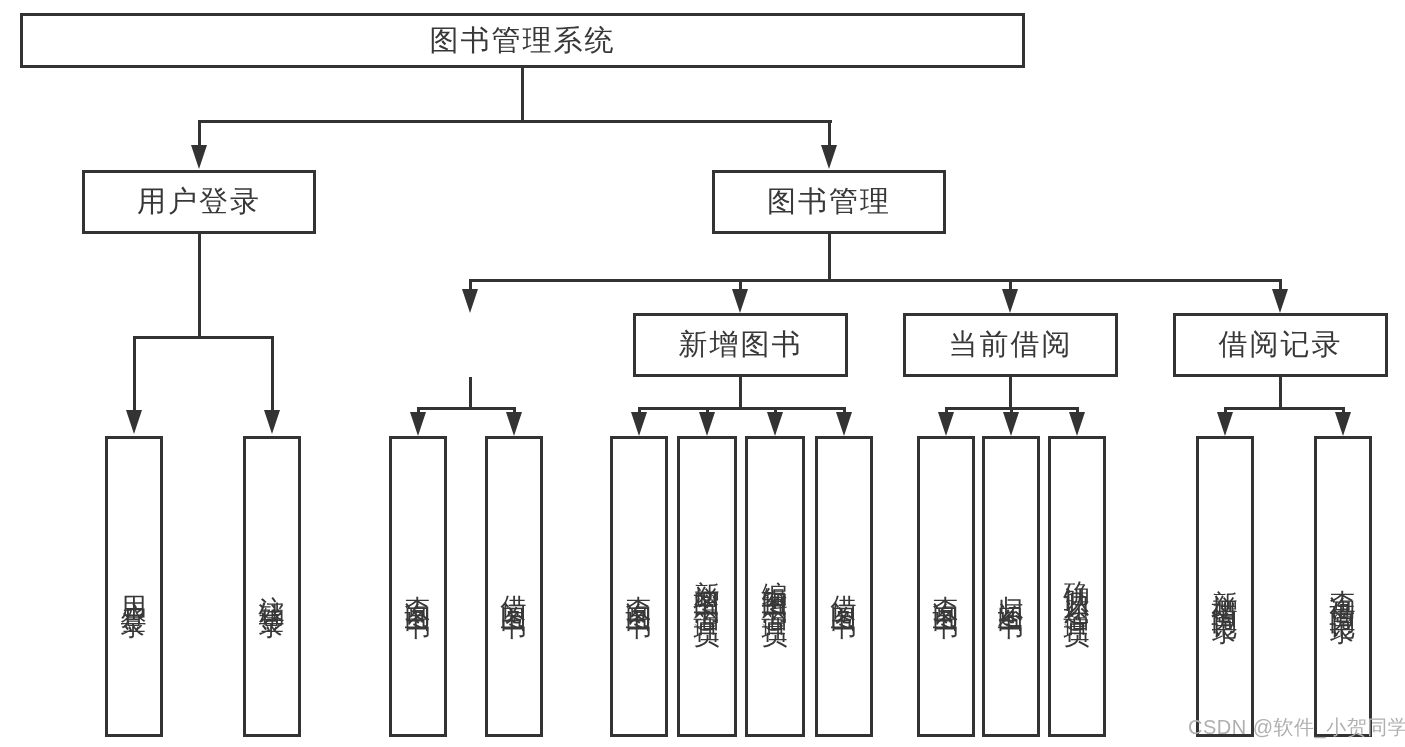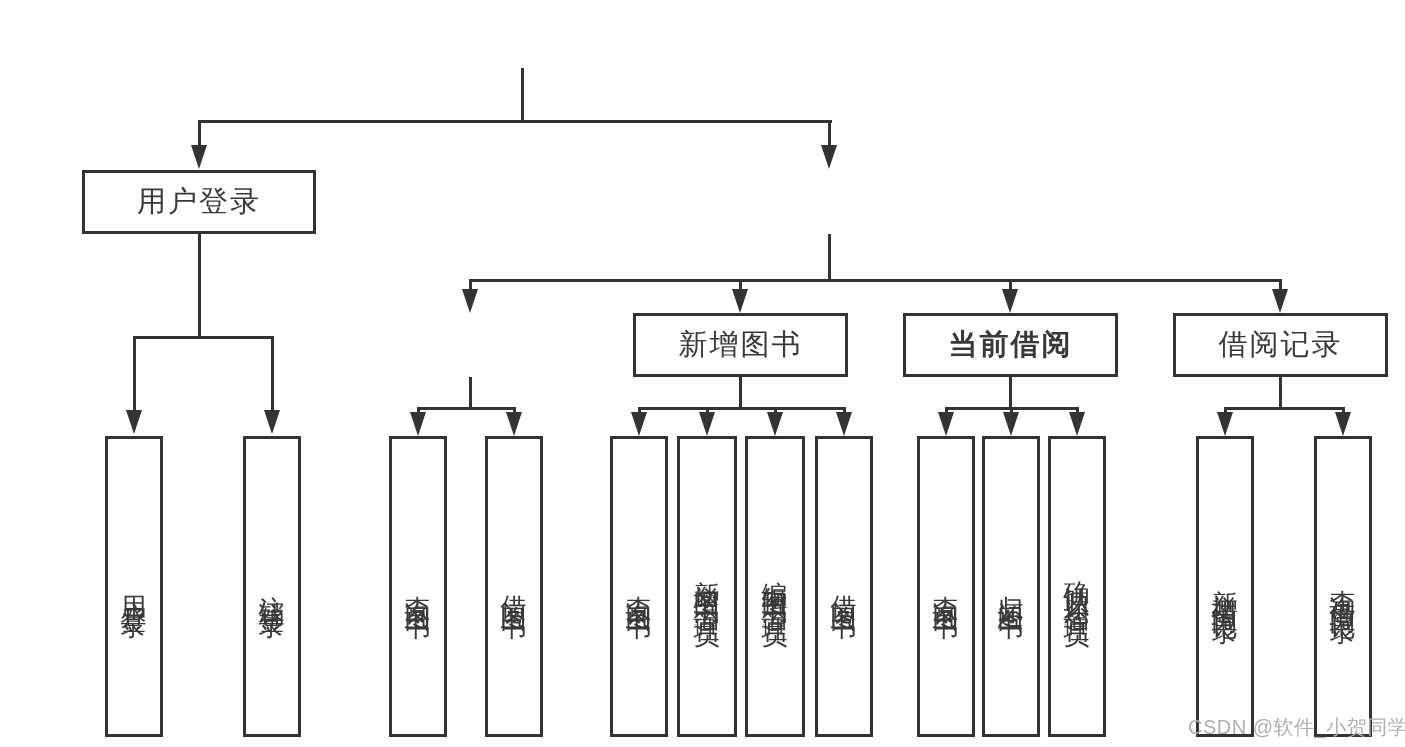--- a/index.html
+++ b/index.html
@@ -72,30 +72,36 @@
     letter-spacing: 0.5px;
     white-space: nowrap;
     z-index: 5;
   }
 </style>
 </head>
 <body>
 
 <div class="stage">
 
+  <div class="box" style="left:20px; top:13px; width:1005px; height:55px;">
+    <span class="hlabel">图书管理系统</span>
+  </div>
 
   <div class="vline" style="left:521px; top:68px; height:54px;"></div>
   <div class="hline" style="left:198px; top:120px; width:634px;"></div>
   <div class="vline" style="left:198px; top:120px; height:28px;"></div>
   <div class="arrow" style="left:191px; top:145px;"></div>
   <div class="vline" style="left:828px; top:120px; height:28px;"></div>
   <div class="arrow" style="left:821px; top:145px;"></div>
 
   <div class="box" style="left:82px; top:170px; width:234px; height:64px;">
     <span class="hlabel">用户登录</span>
+  </div>
+  <div class="box" style="left:712px; top:170px; width:234px; height:64px;">
+    <span class="hlabel">图书管理</span>
   </div>
 
   <div class="vline" style="left:198px; top:234px; height:104px;"></div>
   <div class="hline" style="left:133px; top:336px; width:141px;"></div>
   <div class="vline" style="left:133px; top:336px; height:76px;"></div>
   <div class="arrow" style="left:126px; top:410px;"></div>
   <div class="vline" style="left:271px; top:336px; height:76px;"></div>
   <div class="arrow" style="left:264px; top:410px;"></div>
 
   <div class="vline" style="left:828px; top:234px; height:47px;"></div>
@@ -105,21 +111,21 @@
   <div class="vline" style="left:739px; top:279px; height:14px;"></div>
   <div class="arrow" style="left:732px; top:289px;"></div>
   <div class="vline" style="left:1009px; top:279px; height:14px;"></div>
   <div class="arrow" style="left:1002px; top:289px;"></div>
   <div class="vline" style="left:1279px; top:279px; height:14px;"></div>
   <div class="arrow" style="left:1272px; top:289px;"></div>
 
   <div class="box" style="left:633px; top:313px; width:215px; height:64px;">
     <span class="hlabel">新增图书</span>
   </div>
-  <div class="box" style="left:903px; top:313px; width:215px; height:64px;font-weight:bold;">
+  <div class="box" style="left:903px; top:313px; width:215px; height:64px;">
     <span class="hlabel">当前借阅</span>
   </div>
   <div class="box" style="left:1173px; top:313px; width:215px; height:64px;">
     <span class="hlabel">借阅记录</span>
   </div>
 
   <div class="vline" style="left:469px; top:377px; height:32px;"></div>
   <div class="hline" style="left:417px; top:407px; width:99px;"></div>
   <div class="vline" style="left:417px; top:407px; height:9px;"></div>
   <div class="arrow" style="left:410px; top:412px;"></div>

